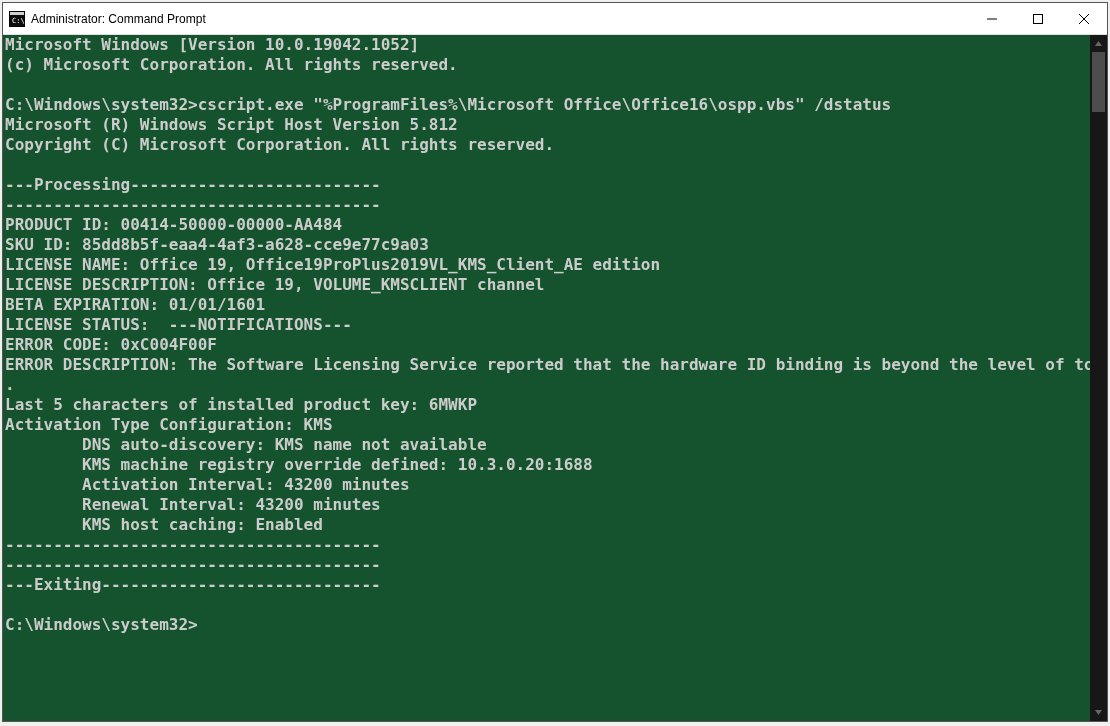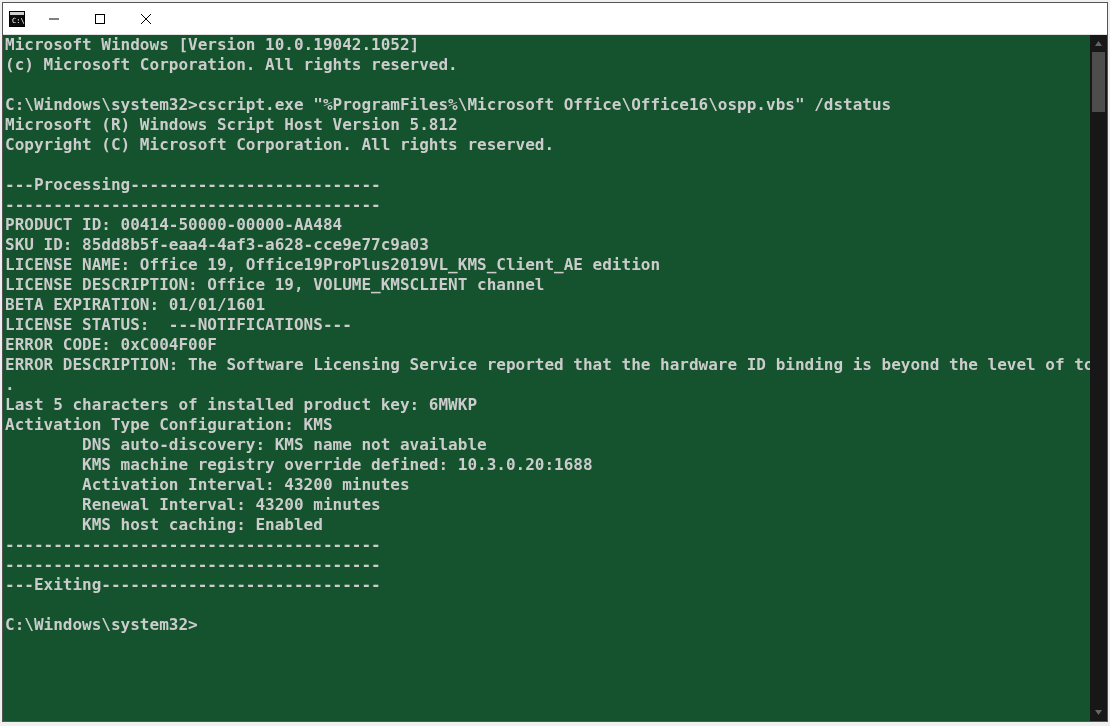--- a/index.html
+++ b/index.html
@@ -115,20 +115,21 @@
 
   <div class="titlebar">
     <span class="titlebar-icon">
       <svg viewBox="0 0 16 16">
         <rect x="0" y="0" width="16" height="16" fill="#000"></rect>
         <rect x="1" y="1" width="14" height="14" fill="#0c0c0c"></rect>
         <rect x="1" y="1" width="14" height="3" fill="#d0d0d0"></rect>
         <text x="3" y="12" font-family="monospace" font-size="7" fill="#fff">C:\</text>
       </svg>
     </span>
+    <span class="title-text">Administrator: Command Prompt</span>
     <div class="win-controls">
       <div class="win-btn">
         <svg viewBox="0 0 10 10">
             <line x1="0" y1="5" x2="10" y2="5" stroke="#000" stroke-width="1"></line>
           </svg>
       </div>
       <div class="win-btn">
         <svg viewBox="0 0 10 10">
             <rect x="0.5" y="0.5" width="9" height="9" fill="none" stroke="#000" stroke-width="1"></rect>
           </svg>

